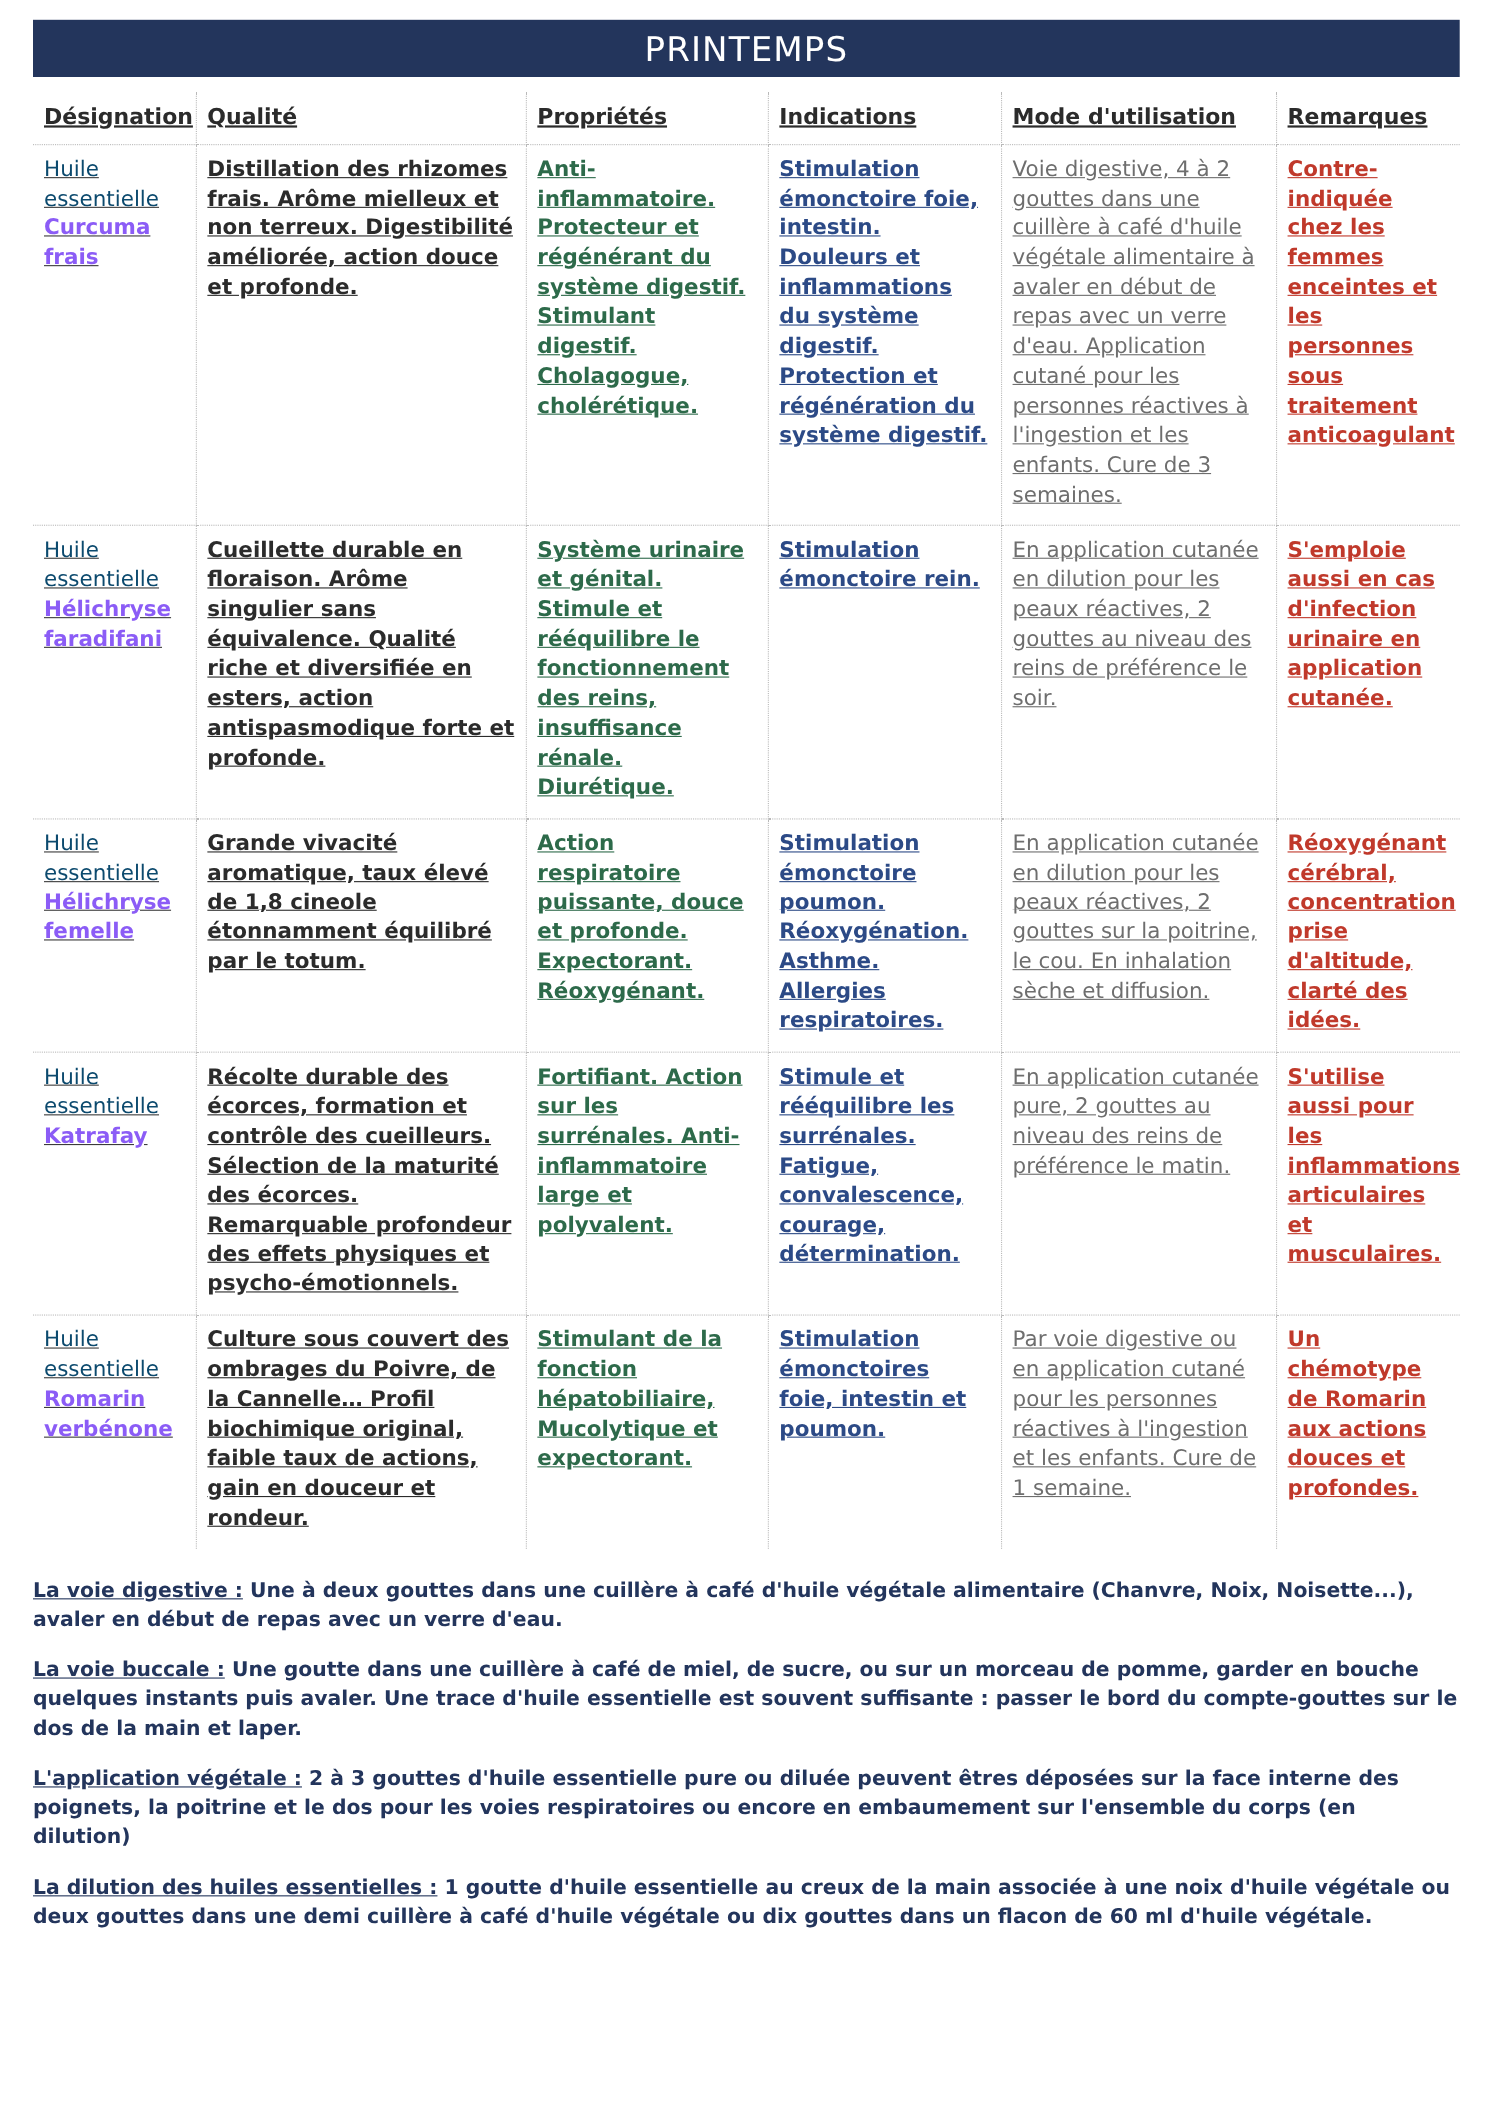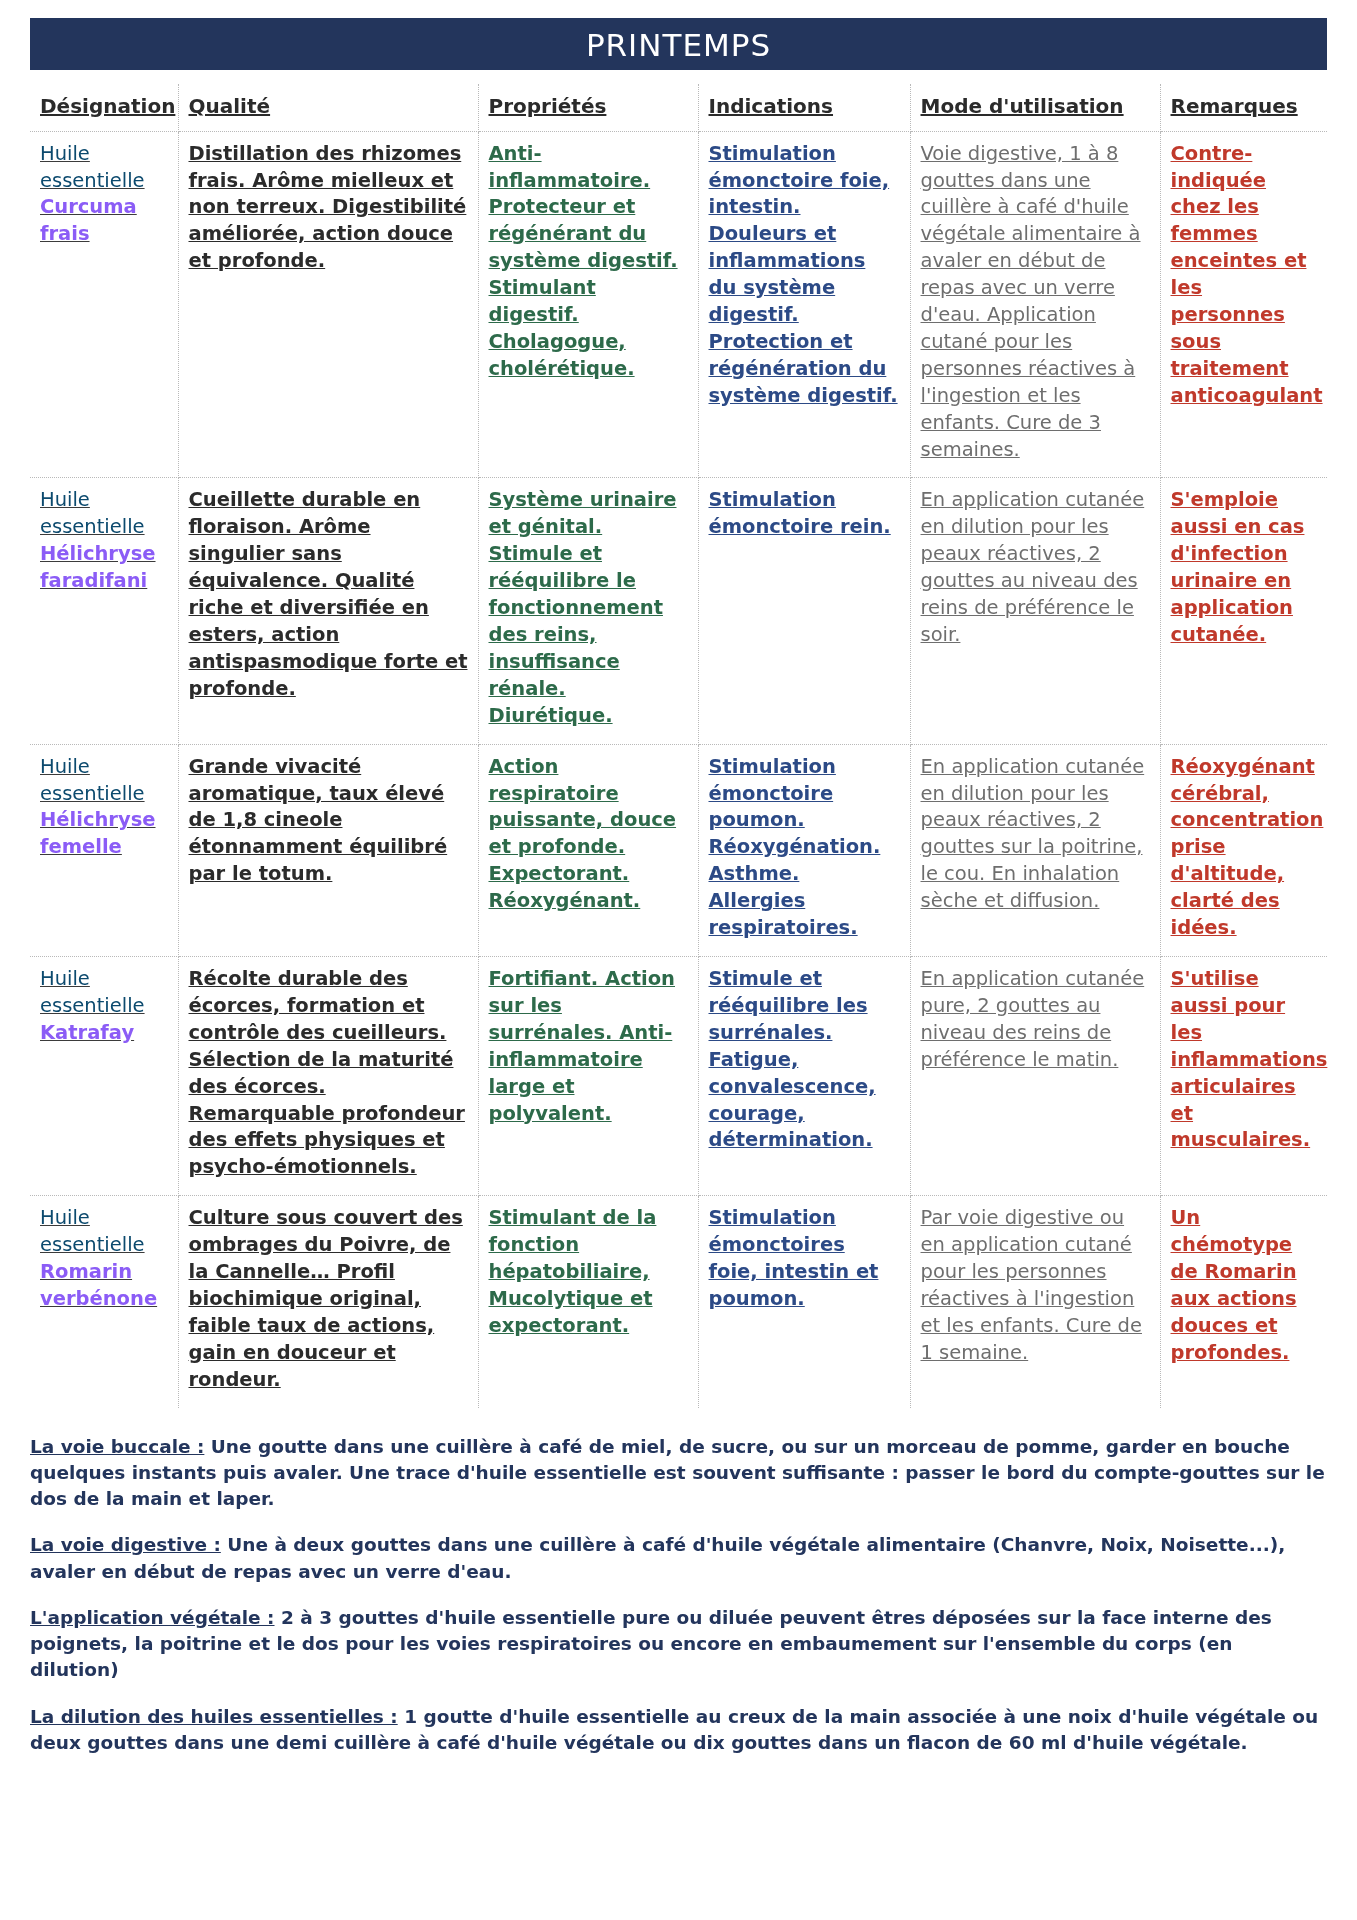--- a/index.html
+++ b/index.html
@@ -115,21 +115,21 @@
     </thead>
     <tbody>
       <tr>
         <td>
           <span class="desig-plain">Huile essentielle</span>
           <span class="desig-name">Curcuma frais</span>
         </td>
         <td class="c-qual">Distillation des rhizomes frais. Arôme mielleux et non terreux. Digestibilité améliorée, action douce et profonde.</td>
         <td class="c-prop">Anti-inflammatoire. Protecteur et régénérant du système digestif. Stimulant digestif. Cholagogue, cholérétique.</td>
         <td class="c-indic">Stimulation émonctoire foie, intestin. Douleurs et inflammations du système digestif. Protection et régénération du système digestif.</td>
-        <td class="c-mode">Voie digestive, 1 à 8 gouttes dans une cuillère à café d'huile végétale alimentaire à avaler en début de repas avec un verre d'eau. Application cutané pour les personnes réactives à l'ingestion et les enfants. Cure de 3 semaines.</td>
+        <td class="c-mode">Voie digestive, 4 à 2 gouttes dans une cuillère à café d'huile végétale alimentaire à avaler en début de repas avec un verre d'eau. Application cutané pour les personnes réactives à l'ingestion et les enfants. Cure de 3 semaines.</td>
         <td class="c-rem">Contre-indiquée chez les femmes enceintes et les personnes sous traitement anticoagulant</td>
       </tr>
       <tr>
         <td>
           <span class="desig-plain">Huile essentielle</span>
           <span class="desig-name">Hélichryse faradifani</span>
         </td>
         <td class="c-qual">Cueillette durable en floraison. Arôme singulier sans équivalence. Qualité riche et diversifiée en esters, action antispasmodique forte et profonde.</td>
         <td class="c-prop">Système urinaire et génital. Stimule et rééquilibre le fonctionnement des reins, insuffisance rénale. Diurétique.</td>
         <td class="c-indic">Stimulation émonctoire rein.</td>
@@ -167,24 +167,24 @@
         <td class="c-prop">Stimulant de la fonction hépatobiliaire, Mucolytique et expectorant.</td>
         <td class="c-indic">Stimulation émonctoires foie, intestin et poumon.</td>
         <td class="c-mode">Par voie digestive ou en application cutané pour les personnes réactives à l'ingestion et les enfants. Cure de 1 semaine.</td>
         <td class="c-rem">Un chémotype de Romarin aux actions douces et profondes.</td>
       </tr>
     </tbody>
   </table>
 
   <div class="notes">
     <p class="note">
-      <span class="note-label">La voie buccale :</span><span class="note-text"> Une goutte dans une cuillère à café de miel, de sucre, ou sur un morceau de pomme, garder en bouche quelques instants puis avaler. Une trace d'huile essentielle est souvent suffisante : passer le bord du compte-gouttes sur le dos de la main et laper.</span>
+      <span class="note-label">La voie digestive :</span><span class="note-text"> Une à deux gouttes dans une cuillère à café d'huile végétale alimentaire (Chanvre, Noix, Noisette...), avaler en début de repas avec un verre d'eau.</span>
     </p>
     <p class="note">
-      <span class="note-label">La voie digestive :</span><span class="note-text"> Une à deux gouttes dans une cuillère à café d'huile végétale alimentaire (Chanvre, Noix, Noisette...), avaler en début de repas avec un verre d'eau.</span>
+      <span class="note-label">La voie buccale :</span><span class="note-text"> Une goutte dans une cuillère à café de miel, de sucre, ou sur un morceau de pomme, garder en bouche quelques instants puis avaler. Une trace d'huile essentielle est souvent suffisante : passer le bord du compte-gouttes sur le dos de la main et laper.</span>
     </p>
     <p class="note">
       <span class="note-label">L'application végétale :</span><span class="note-text"> 2 à 3 gouttes d'huile essentielle pure ou diluée peuvent êtres déposées sur la face interne des poignets, la poitrine et le dos pour les voies respiratoires ou encore en embaumement sur l'ensemble du corps (en dilution)</span>
     </p>
     <p class="note">
       <span class="note-label">La dilution des huiles essentielles :</span><span class="note-text">  1 goutte d'huile essentielle au creux de la main associée à une noix d'huile végétale ou deux gouttes dans une demi cuillère à café d'huile végétale ou dix gouttes dans un flacon de 60 ml d'huile végétale.</span>
     </p>
   </div>
 
 </div>

